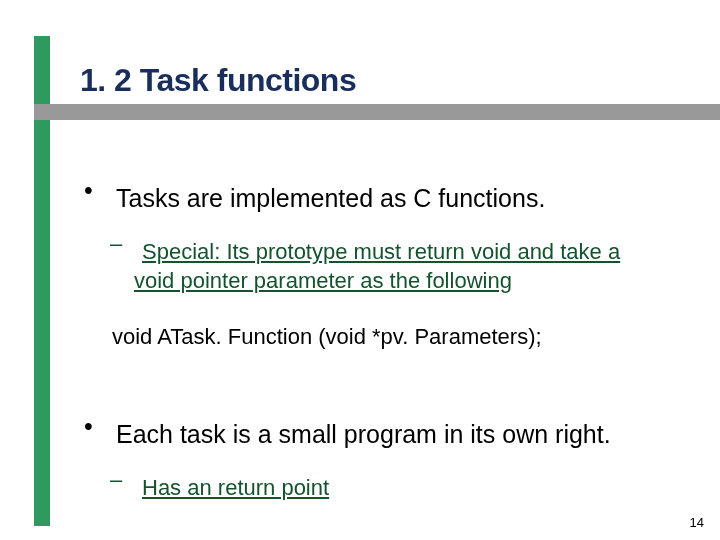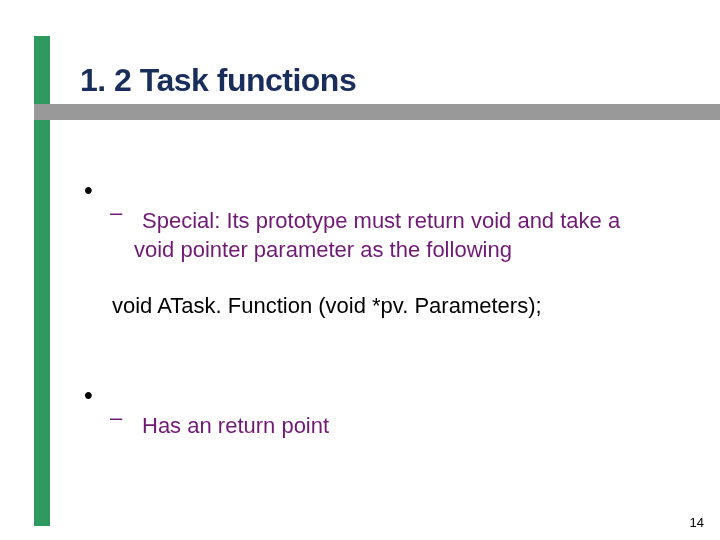--- a/index.html
+++ b/index.html
@@ -63,23 +63,24 @@
   }
   ul.inner {
     list-style: none;
     padding-left: 0;
     margin-top: 8px;
   }
   ul.inner > li {
     position: relative;
     padding-left: 26px;
     font-size: 22px;
-    color: #701a75;
+    color: #14532d;
     line-height: 1.3;
     margin-bottom: 2px;
+    text-decoration: underline;
   }
   ul.inner > li::before {
     content: "–";
     position: absolute;
     left: 2px;
     top: 0;
     font-size: 22px;
   }
   .code-line {
     font-size: 22px;
@@ -104,31 +105,33 @@
   <div class="side-accent"></div>
   <div class="underline"></div>
 
   <div class="content">
     <div class="title">1. 2 Task functions</div>
 
     <div class="body">
       <ul class="outer">
 
         <li>
+          <span>Tasks are implemented as C functions.</span>
           <ul class="inner">
             <li>
               <span>Special: Its prototype must return void and take a void pointer parameter as the following</span>
             </li>
           </ul>
           <div class="code-line">void ATask. Function (void *pv. Parameters);</div>
         </li>
 
         <div class="gap"></div>
 
         <li>
+          <span>Each task is a small program in its own right.</span>
           <ul class="inner">
             <li>
               <span>Has an return point</span>
             </li>
           </ul>
         </li>
 
       </ul>
     </div>
   </div>

